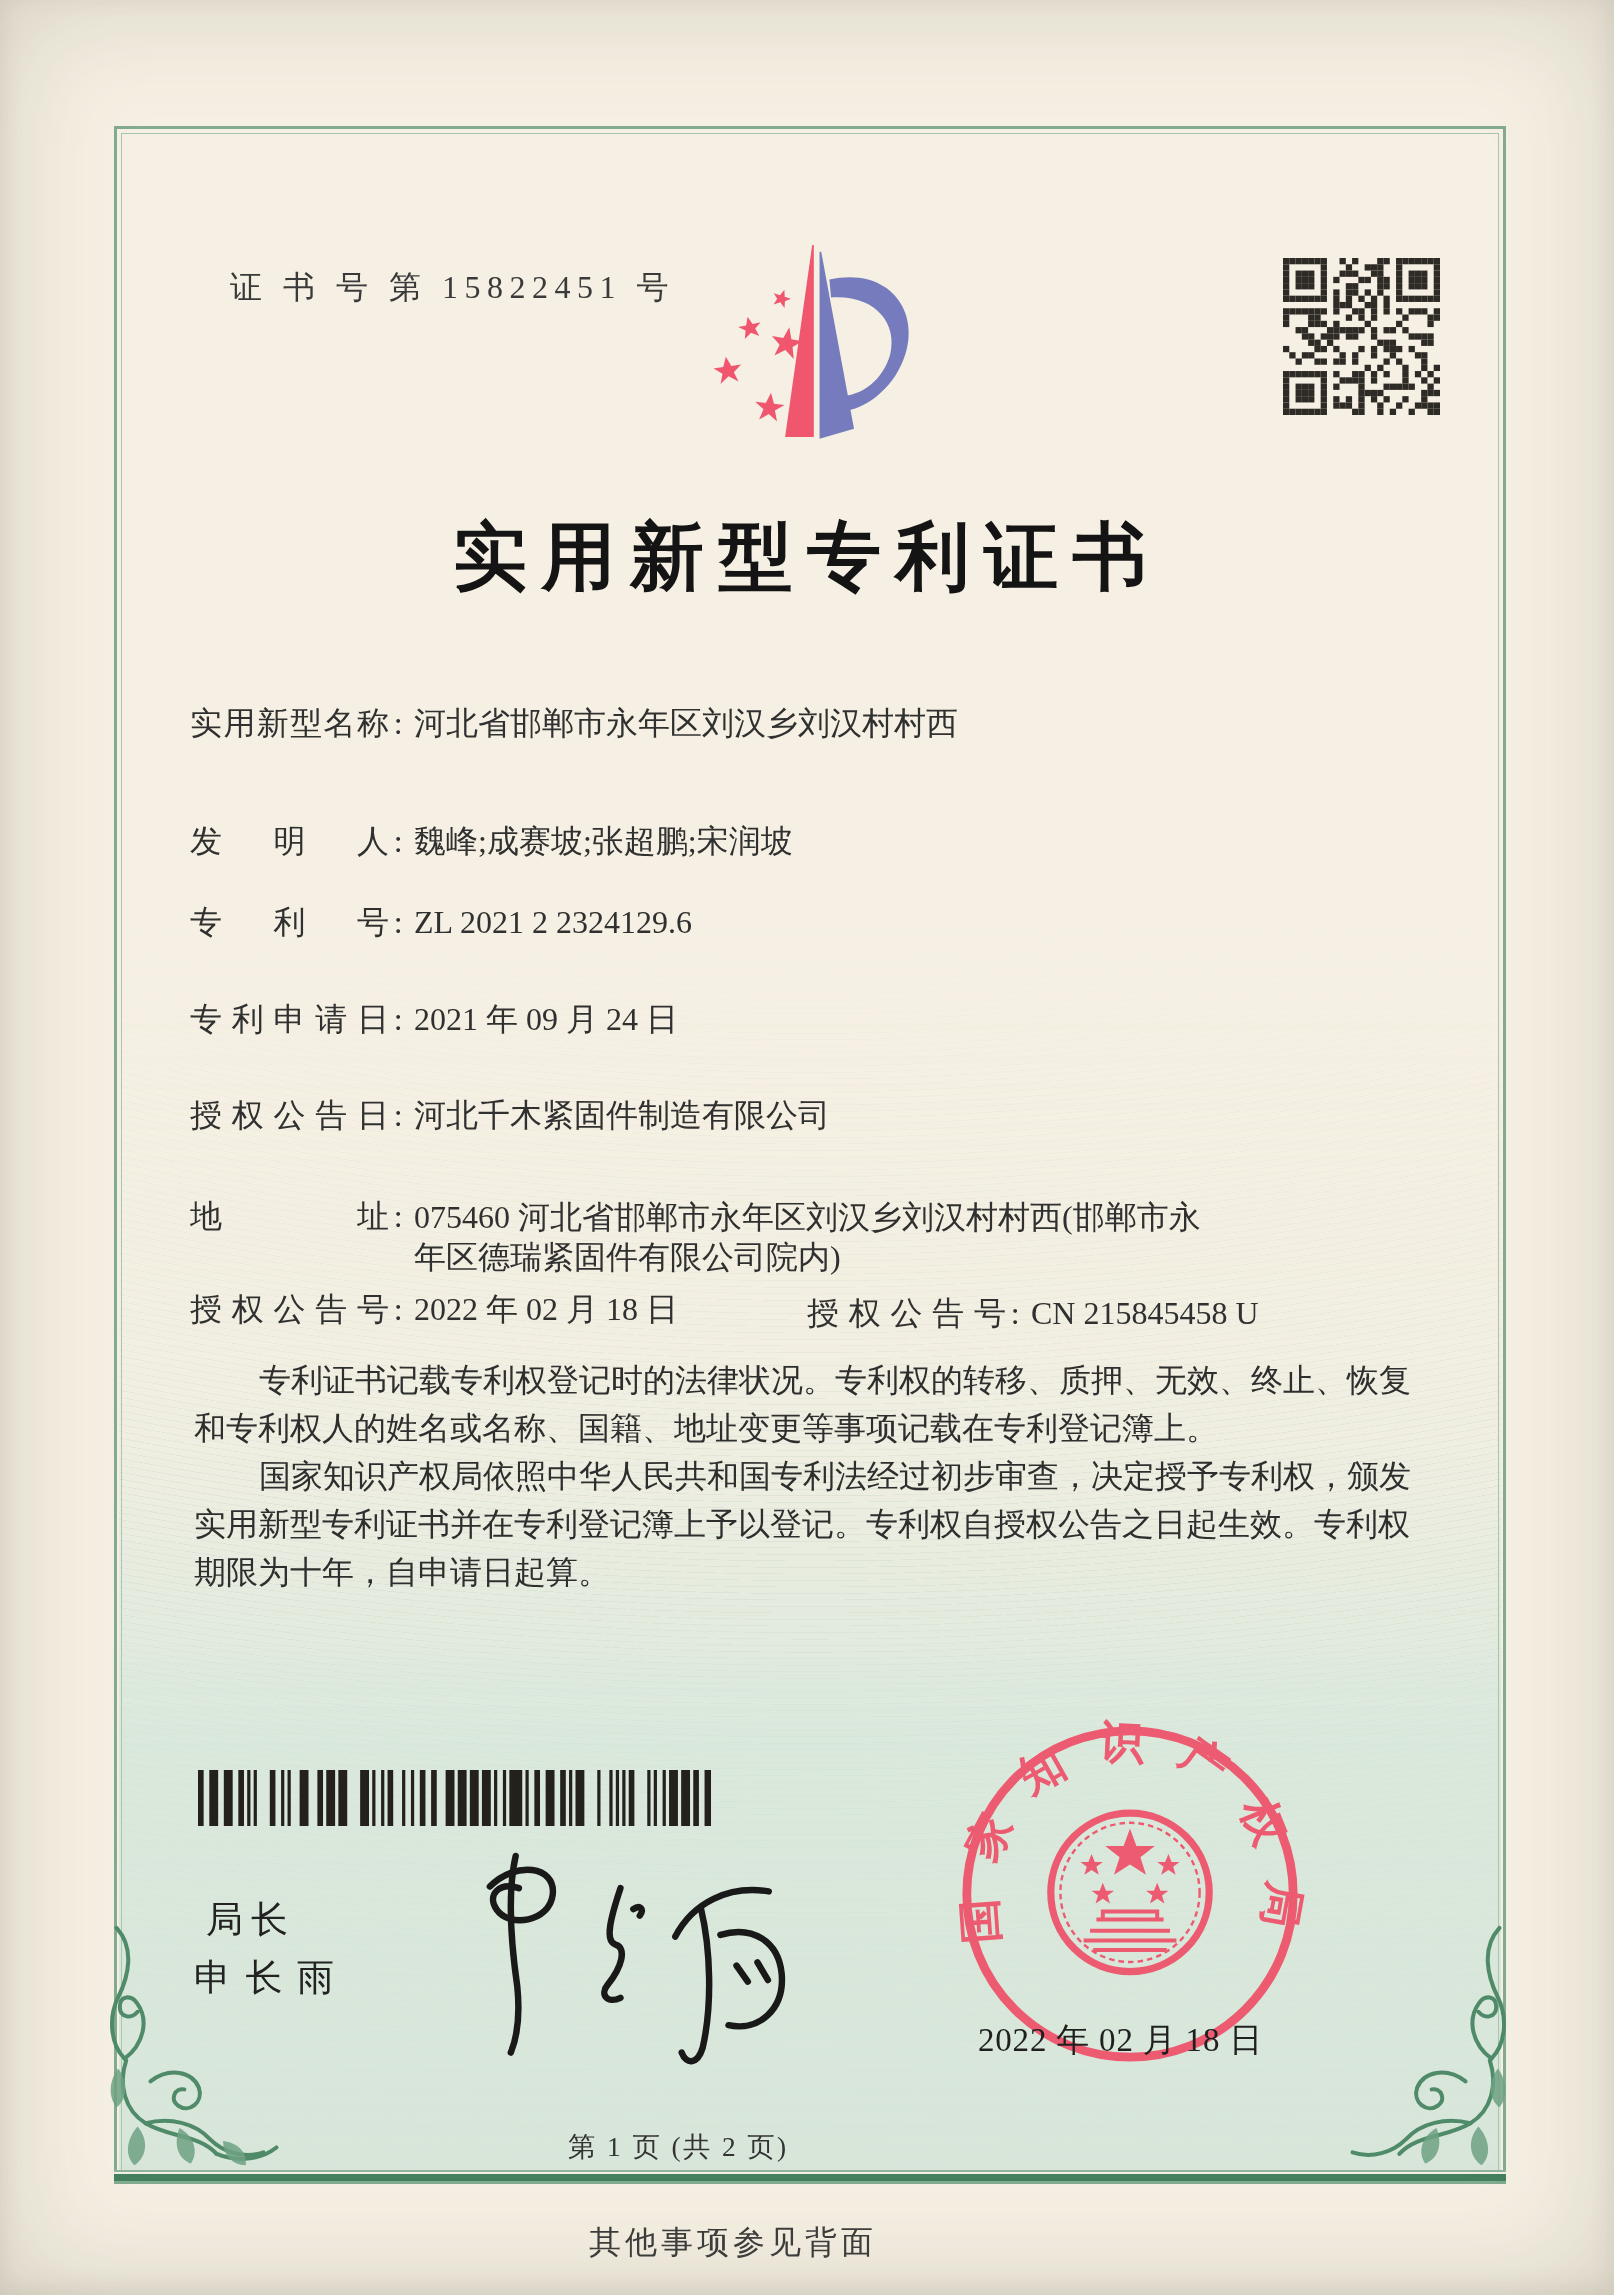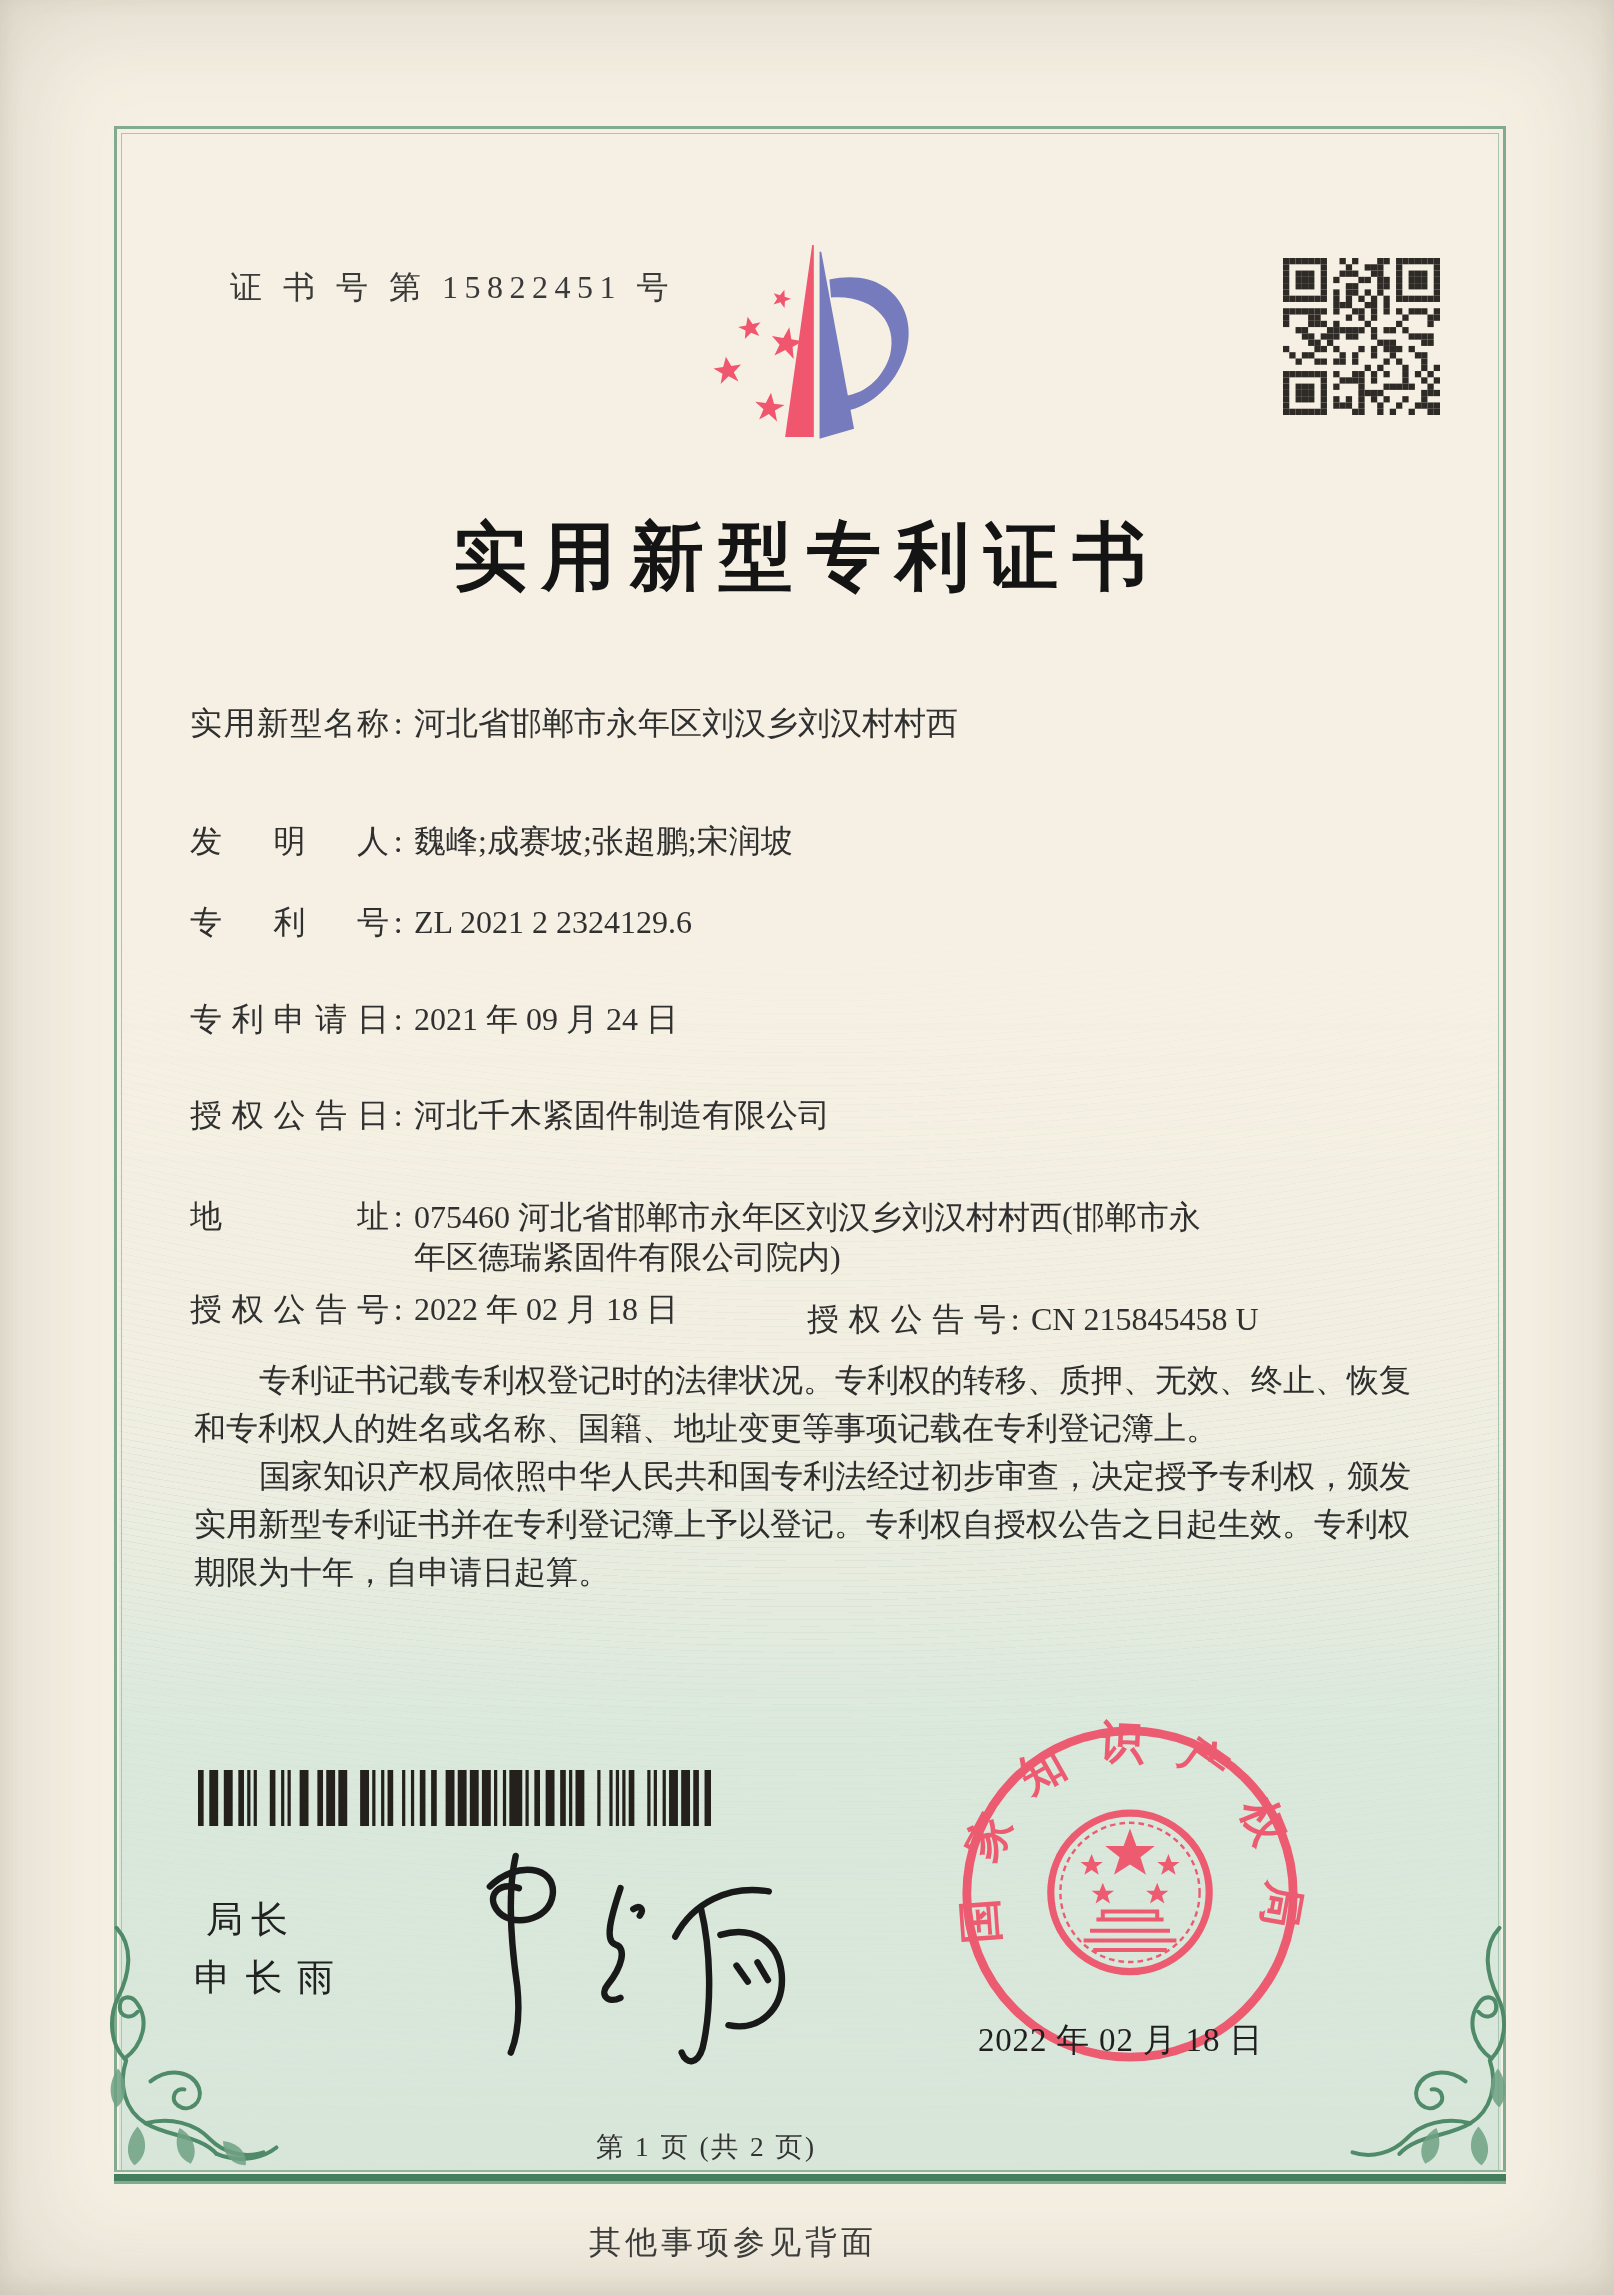--- a/index.html
+++ b/index.html
@@ -41,21 +41,21 @@
   .qr svg{width:100%;height:100%;}
   .qr svg rect{fill:#2e2a26;}
 
   .title{position:absolute;left:50%;transform:translateX(-50%);top:508px;
     font-size:74px;font-weight:bold;letter-spacing:14.5px;white-space:nowrap;color:#141414;z-index:3;}
 
   .row{position:absolute;left:190px;font-size:32px;line-height:1.2;white-space:nowrap;z-index:3;color:#303030;}
   .f-label{display:inline-block;width:199px;text-align:justify;text-align-last:justify;vertical-align:top;}
   .colon{display:inline-block;margin:0 11.3px 0 4.8px;}
   .addr-val{display:inline-block;white-space:normal;width:1049px;line-height:40px;vertical-align:top;}
-  .g2{position:absolute;left:617px;top:10px;}
+  .g2{position:absolute;left:617px;top:4px;}
 
   .body-text{position:absolute;left:194px;top:1356px;width:1247px;z-index:3;
     font-size:32px;line-height:48px;color:#2e2e2e;letter-spacing:0;}
   .body-text p{margin:0;text-indent:65px;}
 
   .barcode{position:absolute;left:198px;top:1770px;width:513px;height:56px;z-index:3;}
   .barcode svg{width:100%;height:100%;}
   .barcode svg rect{fill:#24211d;}
 
   .director-title{position:absolute;left:206px;top:1895px;font-size:37px;letter-spacing:8px;color:#222;z-index:3;}
@@ -66,21 +66,21 @@
 
   .seal{position:absolute;left:954px;top:1718px;width:352px;height:352px;z-index:3;opacity:.92;}
   .seal-date{position:absolute;left:978px;top:2018px;font-size:33px;letter-spacing:0.8px;color:#1f1f1f;z-index:4;white-space:nowrap;}
 
   .flourish{position:absolute;top:1923px;width:197px;height:252px;z-index:2;}
   .flourish.fl-left{left:102px;}
   .flourish.fl-right{left:1317px;transform:scaleX(-1);}
   .flourish path{fill:none;stroke:#4f8a69;stroke-width:5;stroke-linecap:round;}
   .flourish .leaf{fill:#6ea183;stroke:none;opacity:.85;}
 
-  .page-indicator{position:absolute;left:596px;top:2129px;font-size:27.4px;letter-spacing:2.4px;color:#333;z-index:3;white-space:nowrap;}
+  .page-indicator{position:absolute;left:568px;top:2129px;font-size:27.4px;letter-spacing:2.4px;color:#333;z-index:3;white-space:nowrap;}
   .back-note{position:absolute;left:589px;top:2221px;font-size:32px;letter-spacing:4px;color:#3c3c3c;z-index:3;white-space:nowrap;}
 </style>
 </head>
 <body>
 
 <div id="page">
 
   <div class="guilloche"></div>
   <div class="frame">
     <div class="frame-inner"></div>

